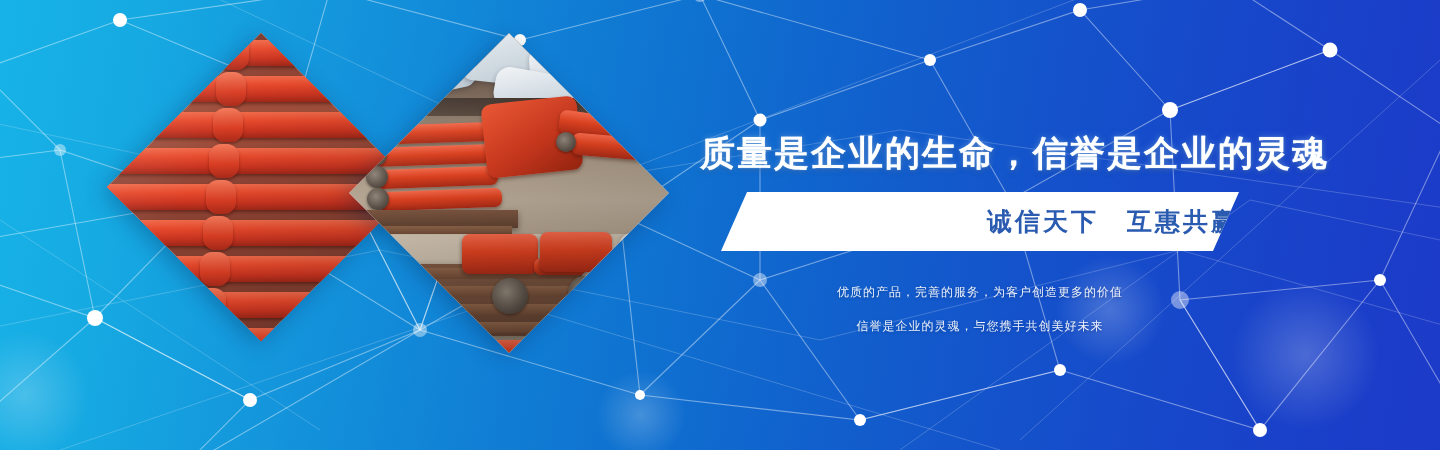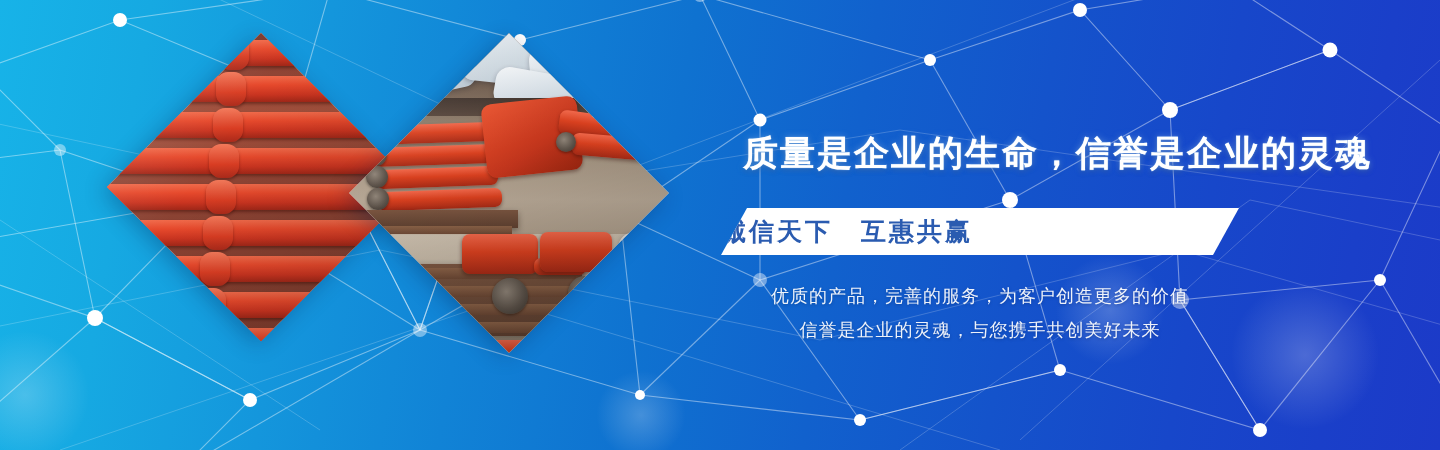--- a/index.html
+++ b/index.html
@@ -173,49 +173,48 @@
     font-size: 35px;
     font-weight: bold;
     letter-spacing: 2px;
     color: #ffffff;
     line-height: 50px;
     white-space: nowrap;
     text-shadow:
       0 0 1px rgba(190,225,255,0.95),
       0 0 6px rgba(150,200,255,0.55),
       0 2px 5px rgba(5,35,95,0.45);
-    margin-left: 43px;
   }
 
   #slogan-bar {
     position: relative;
-    margin: 30px auto 0 auto;
+    margin: 14px auto 0 auto;
     width: 518px;
-    height: 47px;
+    height: 59px;
     background: #ffffff;
     clip-path: polygon(26px 0, 100% 0, calc(100% - 26px) 100%, 0 100%);
     box-shadow: 0 3px 10px rgba(3, 30, 85, 0.25);
     display: flex;
     align-items: center;
-    justify-content: flex-start;
+    justify-content: flex-end;
   }
   #slogan-text {
     font-family: "Liberation Serif", "DejaVu Serif", serif;
     font-size: 25px;
     font-weight: 600;
     color: #2a5bb0;
     letter-spacing: 3px;
     white-space: nowrap;
   }
 
   #subtext {
     margin-top: 24px;
   }
   .subline {
-    font-size: 18px;
+    font-size: 12px;
     color: rgba(255,255,255,0.93);
     line-height: 34px;
     letter-spacing: 1px;
     white-space: nowrap;
     text-shadow: 0 1px 3px rgba(5,35,95,0.4);
   }
 </style>
 </head>
 <body>
 

